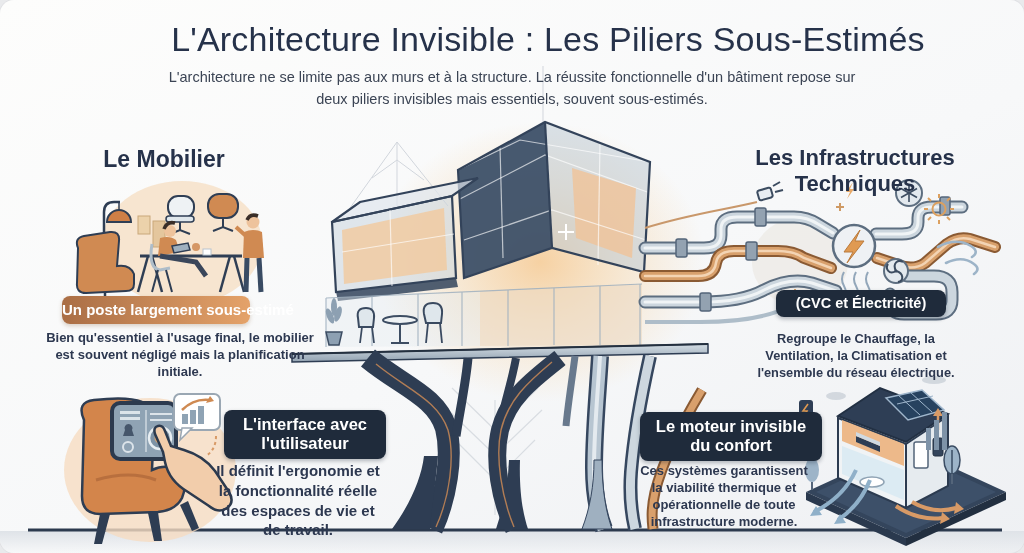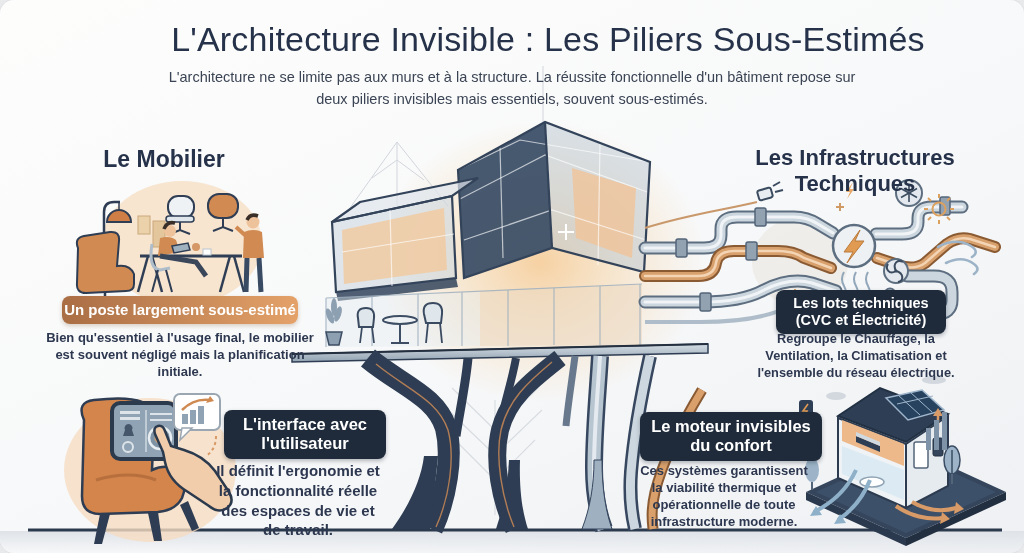--- a/index.html
+++ b/index.html
@@ -22,21 +22,21 @@
   .section-heading{font-weight:700;text-align:center;color:var(--heading_navy,#26324a);}
   .h-left{top:146px;left:64px;width:200px;font-size:23px;}
   .h-right{top:137px;left:735px;width:240px;font-size:22px;line-height:1.18;margin-top:8px;}
   .badge-navy{
     background:var(--badge_navy,#1f2b3b);color:#fff;border-radius:8px;
     font-weight:700;text-align:center;padding:5px 6px;line-height:1.18;
     box-shadow:0 2px 4px rgba(18,28,44,.3);
   }
   .badge-navy span{display:block;}
   .badge-orange{
-    top:296px;left:62px;width:236px;height:28px;line-height:28px;
+    top:296px;left:62px;width:188px;height:28px;line-height:28px;
     background:linear-gradient(90deg,var(--badge_orange_left,#aa6e45),var(--badge_orange_right,#e4a269));
     color:#fff;border-radius:8px;font-weight:700;font-size:15px;text-align:center;
     white-space:nowrap;box-shadow:0 2px 4px rgba(120,80,40,.25);
   }
   .b-right{top:290px;left:776px;width:158px;font-size:14.5px;}
   .b-bl{top:410px;left:224px;width:150px;font-size:16.5px;}
   .b-br{top:412px;left:640px;width:170px;font-size:16.5px;}
   .desc{text-align:center;font-weight:600;color:var(--text_dark,#2d3850);line-height:1.32;}
   .d-left{top:329px;left:40px;width:280px;font-size:13px;}
   .d-right{top:331px;left:750px;width:212px;font-size:12.8px;}
@@ -457,30 +457,29 @@
 
   <div class="abs title">L'Architecture Invisible : Les Piliers Sous-Estimés</div>
   <div class="abs subtitle">L'architecture ne se limite pas aux murs et à la structure. La réussite fonctionnelle d'un bâtiment repose sur deux piliers invisibles mais essentiels, souvent sous-estimés.</div>
 
   <div class="abs section-heading h-left">Le Mobilier</div>
   <div class="abs badge-orange">Un poste largement sous-estimé</div>
   <div class="abs desc d-left">Bien qu'essentiel à l'usage final, le mobilier est souvent négligé mais la planification initiale.</div>
 
   <div class="abs section-heading h-right">Les Infrastructures Techniques</div>
   <div class="abs badge-navy b-right">
-    <span>Les lots techniques</span>
     <span>(CVC et Électricité)</span>
   </div>
   <div class="abs desc d-right">Regroupe le Chauffage, la Ventilation, la Climatisation et l'ensemble du réseau électrique.</div>
 
   <div class="abs badge-navy b-bl">
     <span>L'interface avec</span>
     <span>l'utilisateur</span>
   </div>
   <div class="abs desc d-bl">Il définit l'ergonomie et la fonctionnalité réelle des espaces de vie et de travail.</div>
 
   <div class="abs badge-navy b-br">
-    <span>Le moteur invisibles</span>
+    <span>Le moteur invisible</span>
     <span>du confort</span>
   </div>
   <div class="abs desc d-br">Ces systèmes garantissent la viabilité thermique et opérationnelle de toute infrastructure moderne.</div>
 
 </div>
 
 </body></html>

